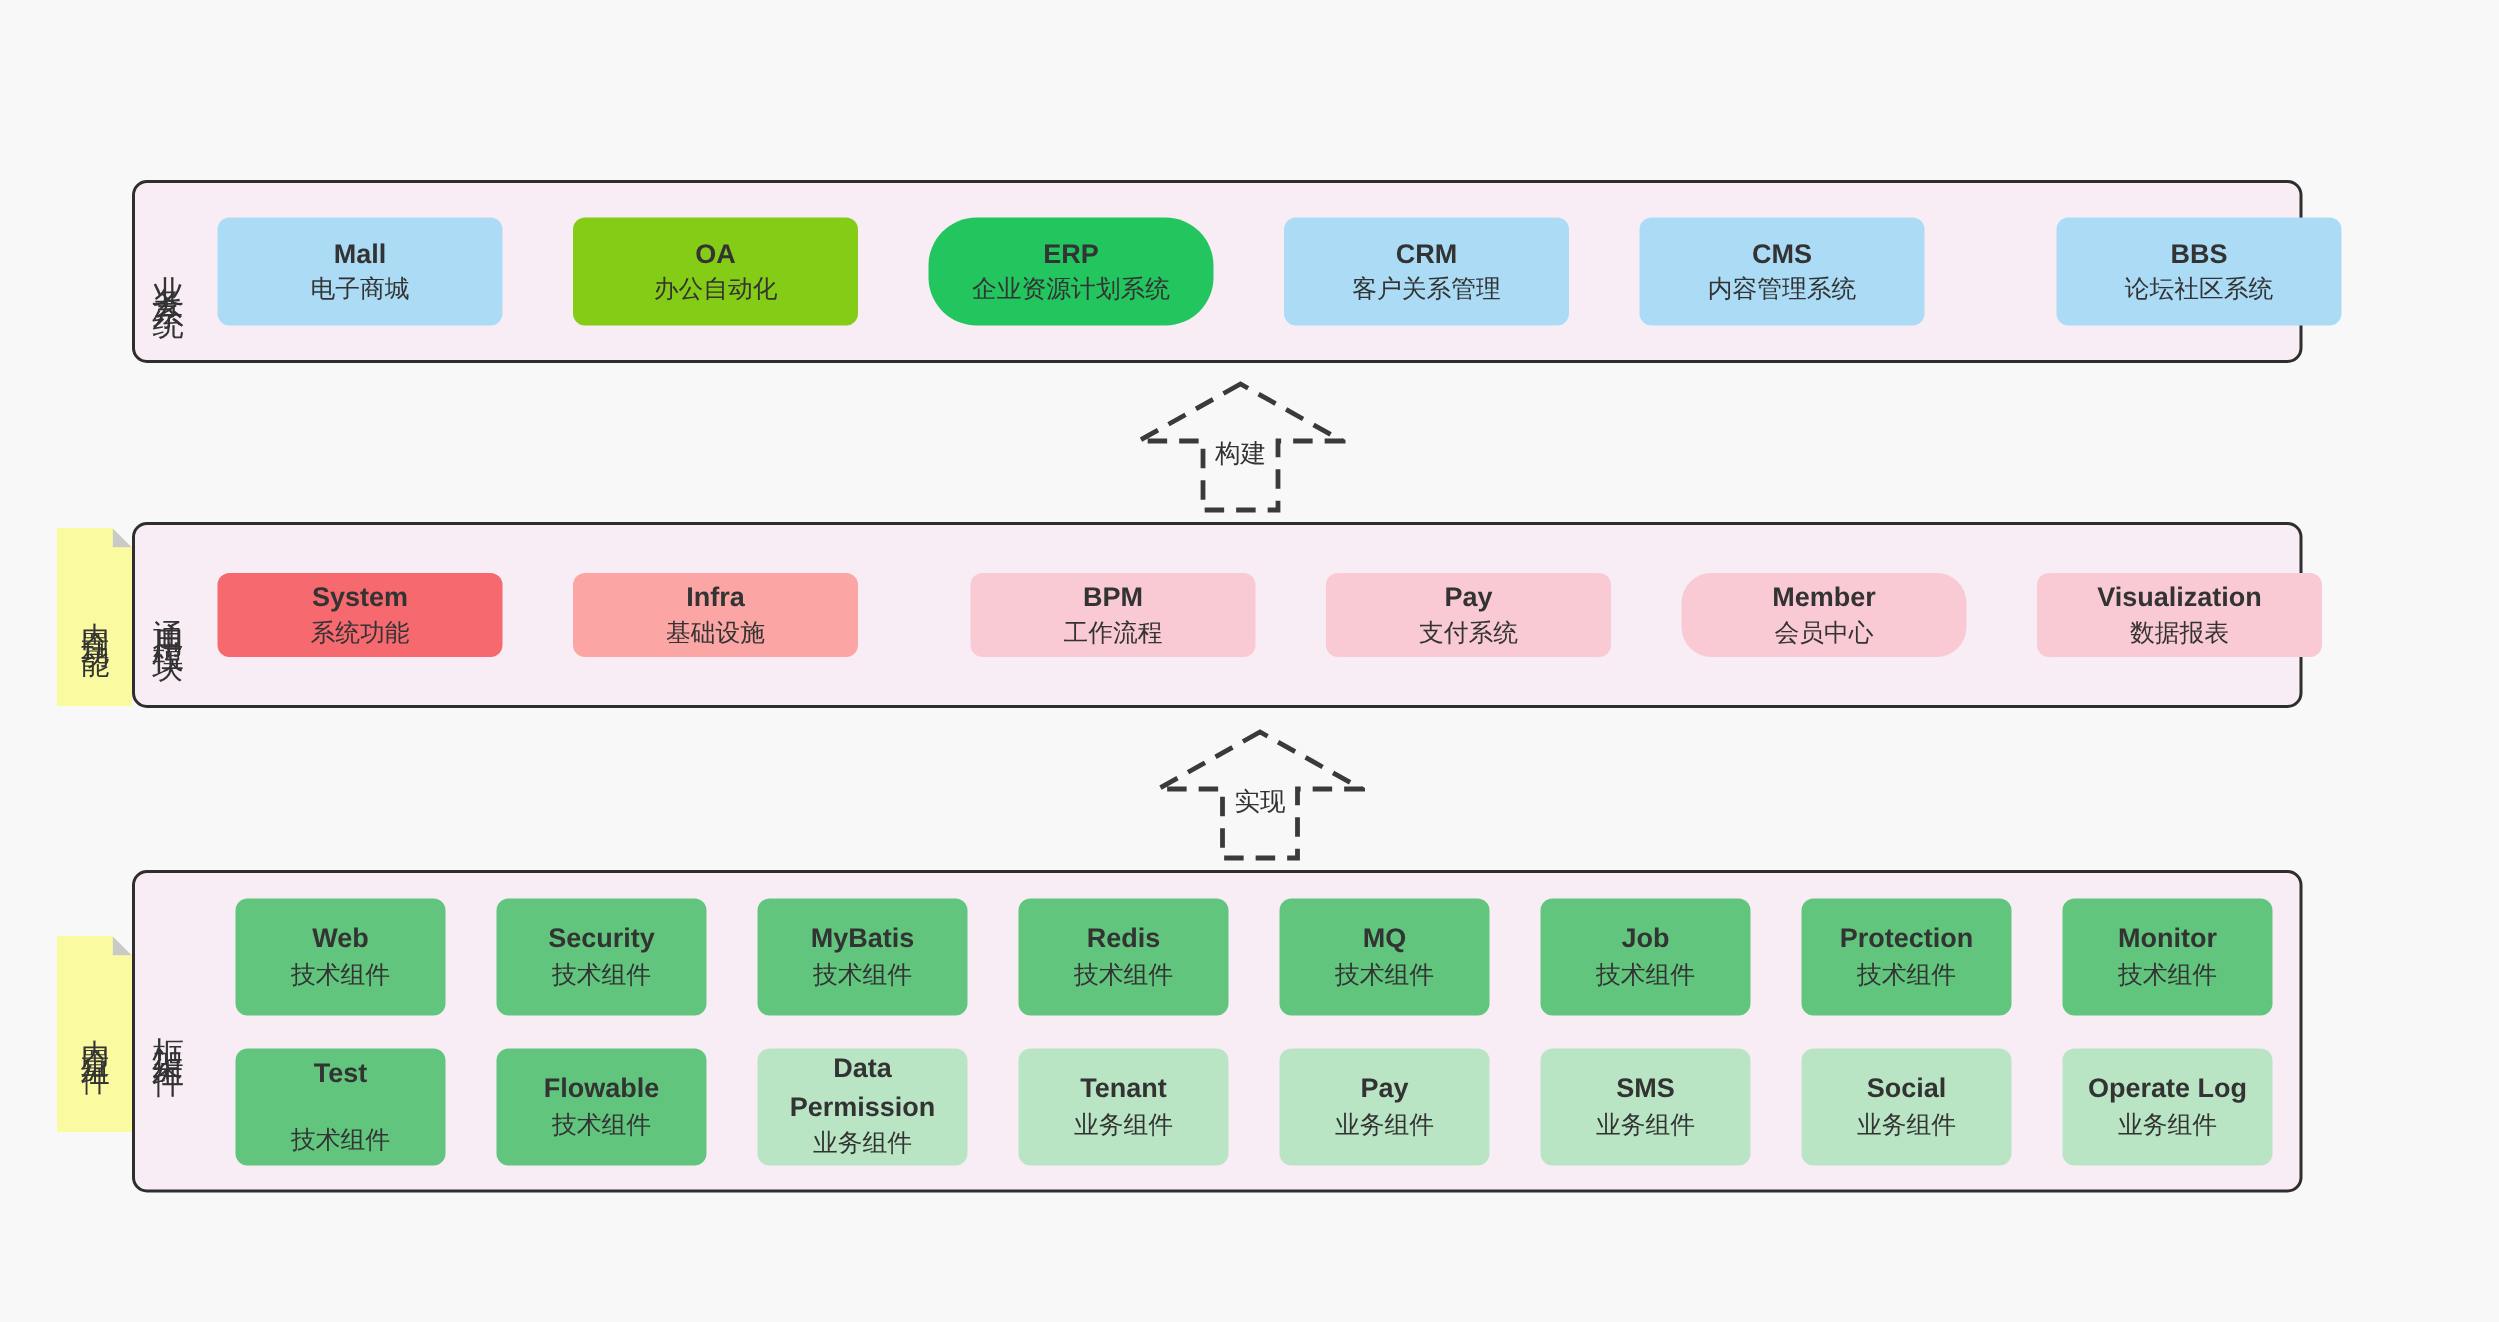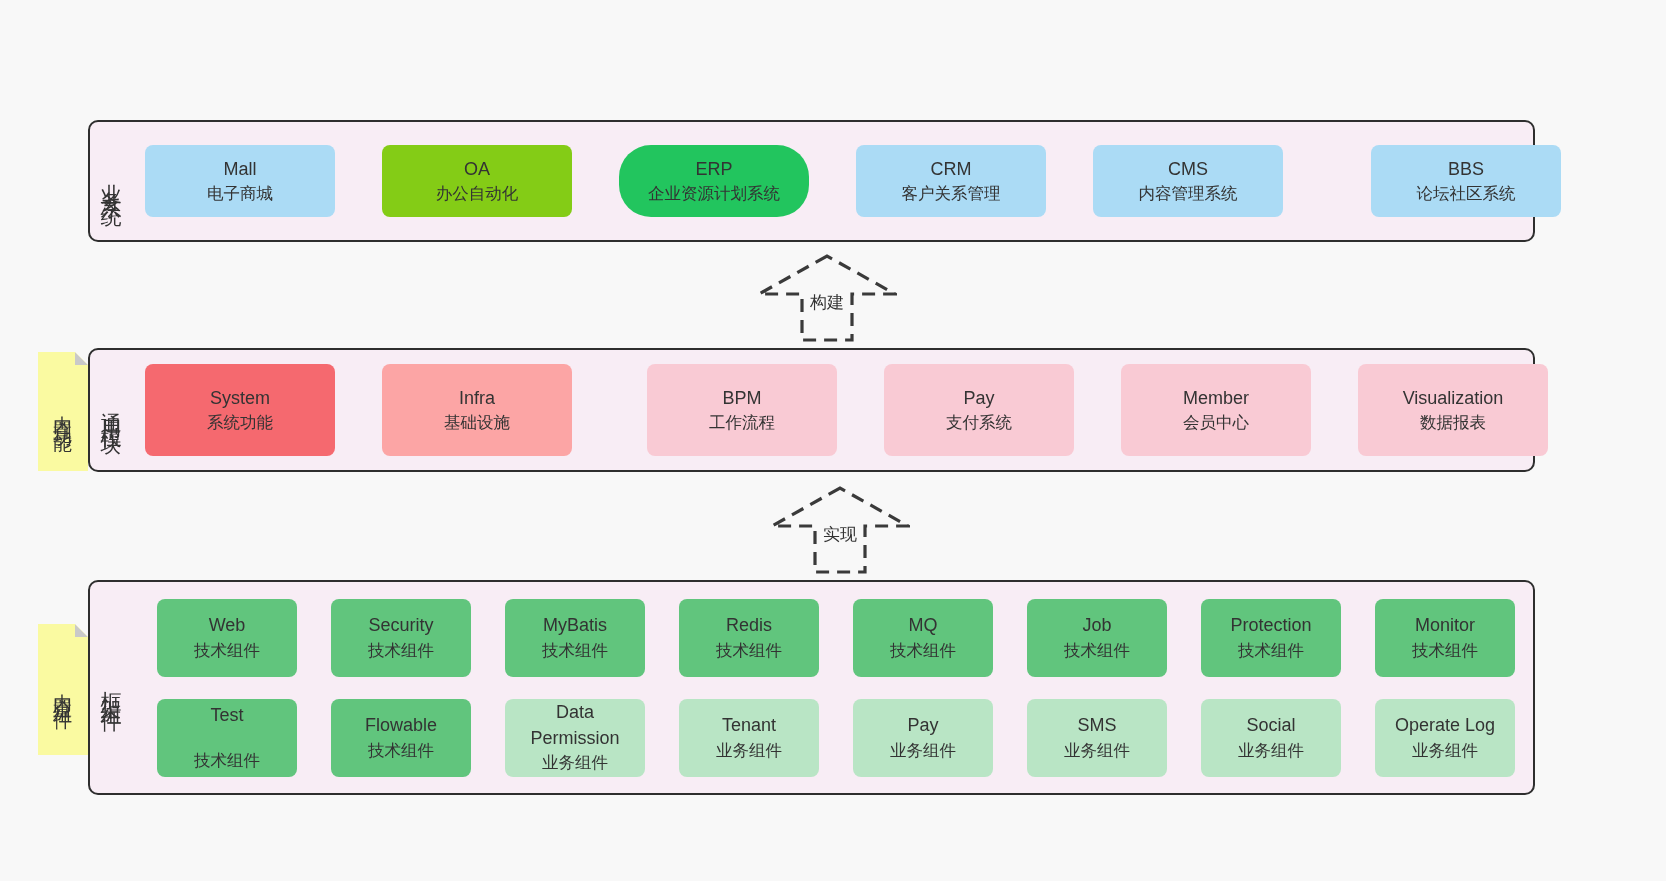--- a/index.html
+++ b/index.html
@@ -27,23 +27,23 @@
   }
   .boxes-row{flex:1;display:flex;gap:47px;padding-left:23px;align-items:center;}
   .boxes-col{flex:1;display:flex;flex-direction:column;gap:22px;padding-left:23px;}
   .boxes-row8{display:flex;gap:34px;}
   .box{
     border-radius:8px;box-sizing:border-box;
     display:flex;flex-direction:column;justify-content:center;align-items:center;
     text-align:center;padding:4px 6px;
   }
   .boxes-row .box{width:190px;height:72px;}
-  .layer-mid .boxes-row .box{height:92px;}
+  .layer-mid .boxes-row .box{height:56px;}
   .boxes-row8 .box{width:140px;height:78px;}
-  .box-title{font-size:18px;line-height:1.42;}
+  .box-title{font-size:18px;line-height:1.42;font-weight:bold;}
   .box-subtitle{font-size:16.5px;line-height:1.42;}
   
   .blue{background:#abdbf5;} .red{background:#f5696f;} .pink{background:#f9cad4;}
   .green{background:#61c57d;} .lightgreen{background:#b9e5c5;}
   .tag{
     position:absolute;left:38px;width:50px;z-index:1;
     background:var(--tag-bg,#fafaa1);
     display:flex;align-items:center;justify-content:center;
     clip-path:polygon(0 0,calc(100% - 13px) 0,100% 13px,100% 100%,0 100%);
   }
@@ -126,21 +126,21 @@
           <div class="box-subtitle">基础设施</div>
         </div>
         <div class="box pink" style="background: rgb(249, 202, 212); margin-left: 28px;">
           <div class="box-title">BPM</div>
           <div class="box-subtitle">工作流程</div>
         </div>
         <div class="box pink" style="background: rgb(249, 202, 212);">
           <div class="box-title">Pay</div>
           <div class="box-subtitle">支付系统</div>
         </div>
-        <div class="box pink" style="background: rgb(249, 202, 212);">
+        <div class="box pink" style="background: rgb(249, 202, 212); border-radius: 20px;">
           <div class="box-title">Member</div>
           <div class="box-subtitle">会员中心</div>
         </div>
         <div class="box pink" style="background: rgb(249, 202, 212);">
           <div class="box-title">Visualization</div>
           <div class="box-subtitle">数据报表</div>
         </div>
       </div>
   </div>
 

